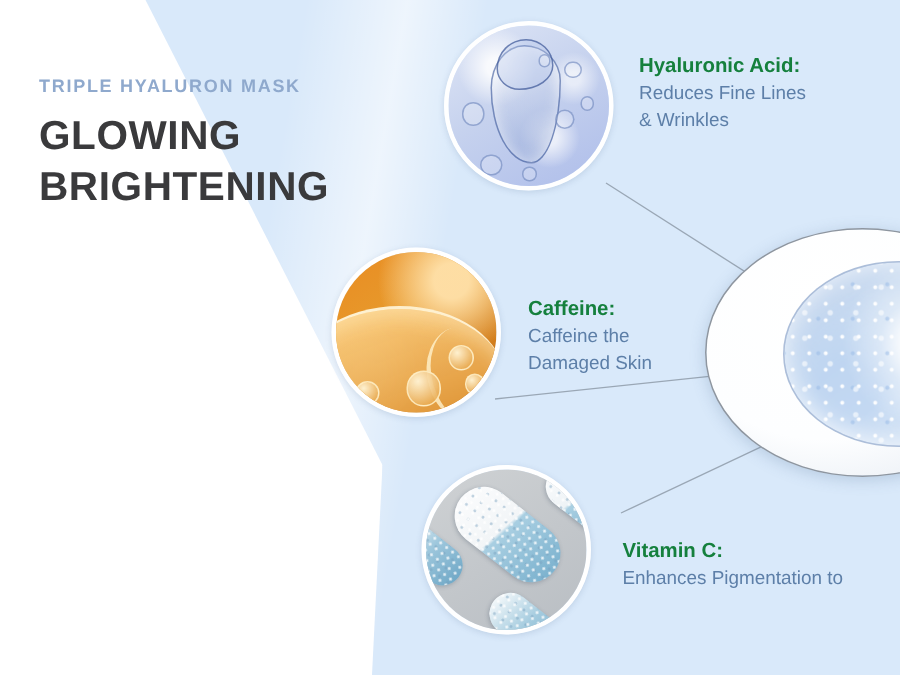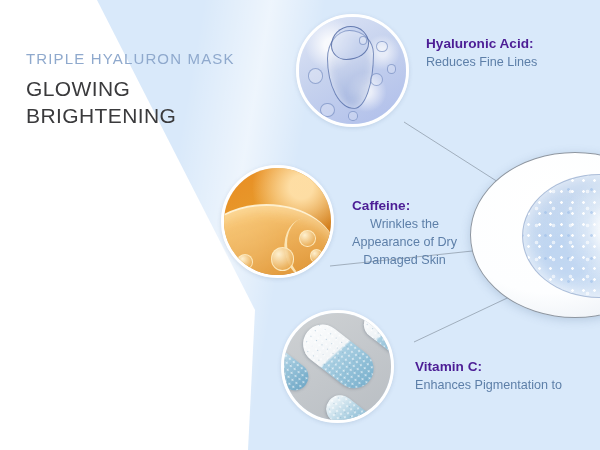--- a/index.html
+++ b/index.html
@@ -31,33 +31,33 @@
     pointer-events:none;
   }
 
   
   .headline-block{
     position:absolute;
     left:26px;top:50px;
     width:230px;
   }
   .eyebrow{
-    font-size:15px;
+    font-size:12px;
     letter-spacing:1.15px;
-    font-weight:normal;
+    font-weight:bold;
     color:#8fa9cd;
     margin:0 0 9px 0;
     white-space:nowrap;
   }
   .headline{
-    font-size:21px;
+    font-size:27px;
     line-height:1.27;
     letter-spacing:.4px;
     color:#3a3a3c;
-    font-weight:normal;
+    font-weight:bold;
     margin:0;
   }
   .headline div{white-space:nowrap;}
 
   
   .connectors{
     position:absolute;left:0;top:0;width:600px;height:450px;
     pointer-events:none;
   }
 
@@ -189,25 +189,25 @@
   .info{
     position:absolute;
     color:#5d7fa8;
     font-size:12.6px;
     line-height:1.42;
   }
   .info .ttl{
     display:block;
     font-weight:bold;
     font-size:13.6px;
-    color:#4c1d95;
+    color:#15803d;
     margin-bottom:1px;
   }
   .info .desc{display:block;color:#5d7fa8;}
-  .info .desc span{display:block;white-space:nowrap;text-align:center;}
+  .info .desc span{display:block;white-space:nowrap;}
   #info-hyaluronic{left:426px;top:34px;}
   #info-caffeine{left:352px;top:186px;margin-top:10px;}
   #info-vitaminc{left:415px;top:357px;}
 </style>
 </head>
 <body>
 
 <div id="stage">
 
   <div class="white-wedge"></div>
@@ -273,28 +273,28 @@
       <div class="capsule cap-main">
           <div class="speck"></div>
         </div>
     </div>
   </div>
 
   <div class="info" id="info-hyaluronic">
     <span class="ttl">Hyaluronic Acid:</span>
     <span class="desc">
       <span>Reduces Fine Lines</span>
+      <span>&amp; Wrinkles</span>
     </span>
   </div>
 
   <div class="info" id="info-caffeine">
     <span class="ttl">Caffeine:</span>
     <span class="desc">
-      <span>Wrinkles the</span>
-      <span>Appearance of Dry</span>
+      <span>Caffeine the</span>
       <span>Damaged Skin</span>
     </span>
   </div>
 
   <div class="info" id="info-vitaminc">
     <span class="ttl">Vitamin C:</span>
     <span class="desc">
       <span>Enhances Pigmentation to</span>
     </span>
   </div>

